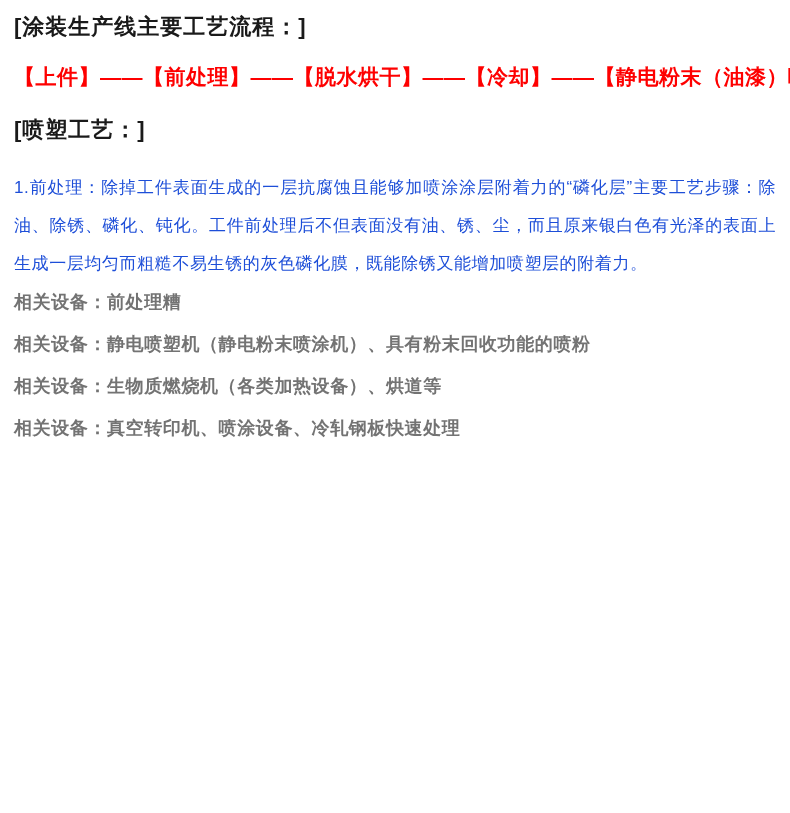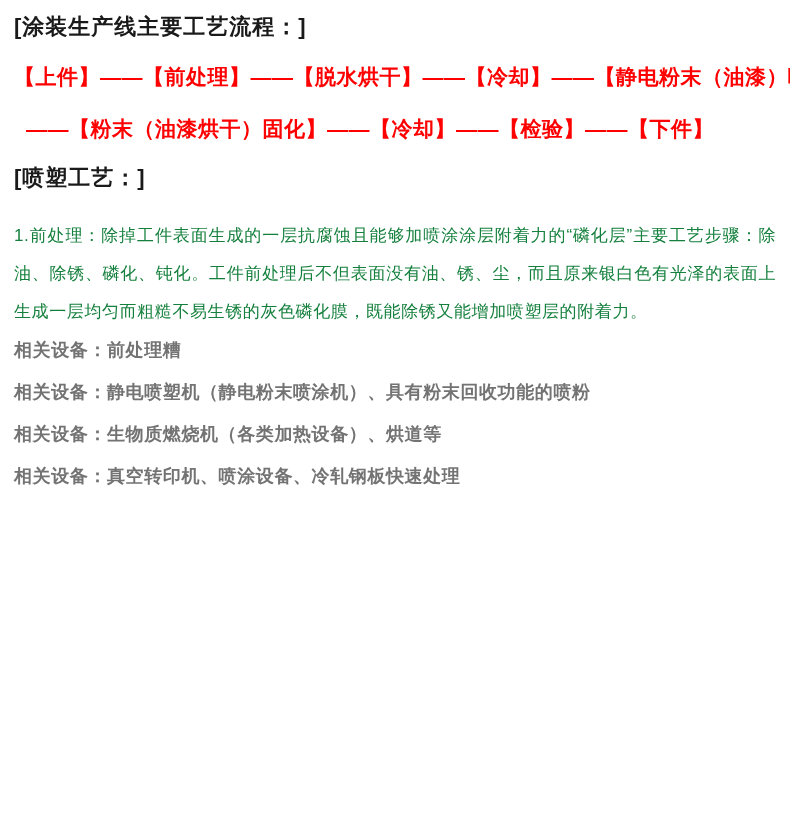--- a/index.html
+++ b/index.html
@@ -35,21 +35,21 @@
     font-weight: bold;
     color: #fe0000;
     line-height: 28px;
     margin: 0 0 24px 0;
     letter-spacing: 0.5px;
     white-space: nowrap;
   }
   .flow-line.indent { padding-left: 12px; margin-bottom: 20px; }
   .body-para {
     font-size: 17px;
-    color: #15803d;
+    color: #1d4ed8;
     line-height: 38px;
     margin: 0 0 4px 0;
     letter-spacing: 0.6px;
     text-align: justify;
   }
   .equip-line {
     font-size: 18px;
     font-weight: bold;
     color: #737373;
     line-height: 30px;
@@ -59,21 +59,20 @@
 </style>
 </head>
 <body>
 
 <div class="page">
 
   <h1 class="main-title">[涂装生产线主要工艺流程：]</h1>
 
   <p class="flow-line">【上件】——【前处理】——【脱水烘干】——【冷却】——【静电粉末（油漆）喷涂】</p>
 
-  <p class="flow-line indent">——【粉末（油漆烘干）固化】——【冷却】——【检验】——【下件】</p>
 
   <h2 class="section-title">[喷塑工艺：]</h2>
 
   <p class="body-para">1.前处理：除掉工件表面生成的一层抗腐蚀且能够加喷涂涂层附着力的“磷化层”主要工艺步骤：除油、除锈、磷化、钝化。工件前处理后不但表面没有油、锈、尘，而且原来银白色有光泽的表面上生成一层均匀而粗糙不易生锈的灰色磷化膜，既能除锈又能增加喷塑层的附着力。</p>
 
   <p class="equip-line">相关设备：前处理糟</p>
 
 
   <p class="equip-line">相关设备：静电喷塑机（静电粉末喷涂机）、具有粉末回收功能的喷粉</p>
 

